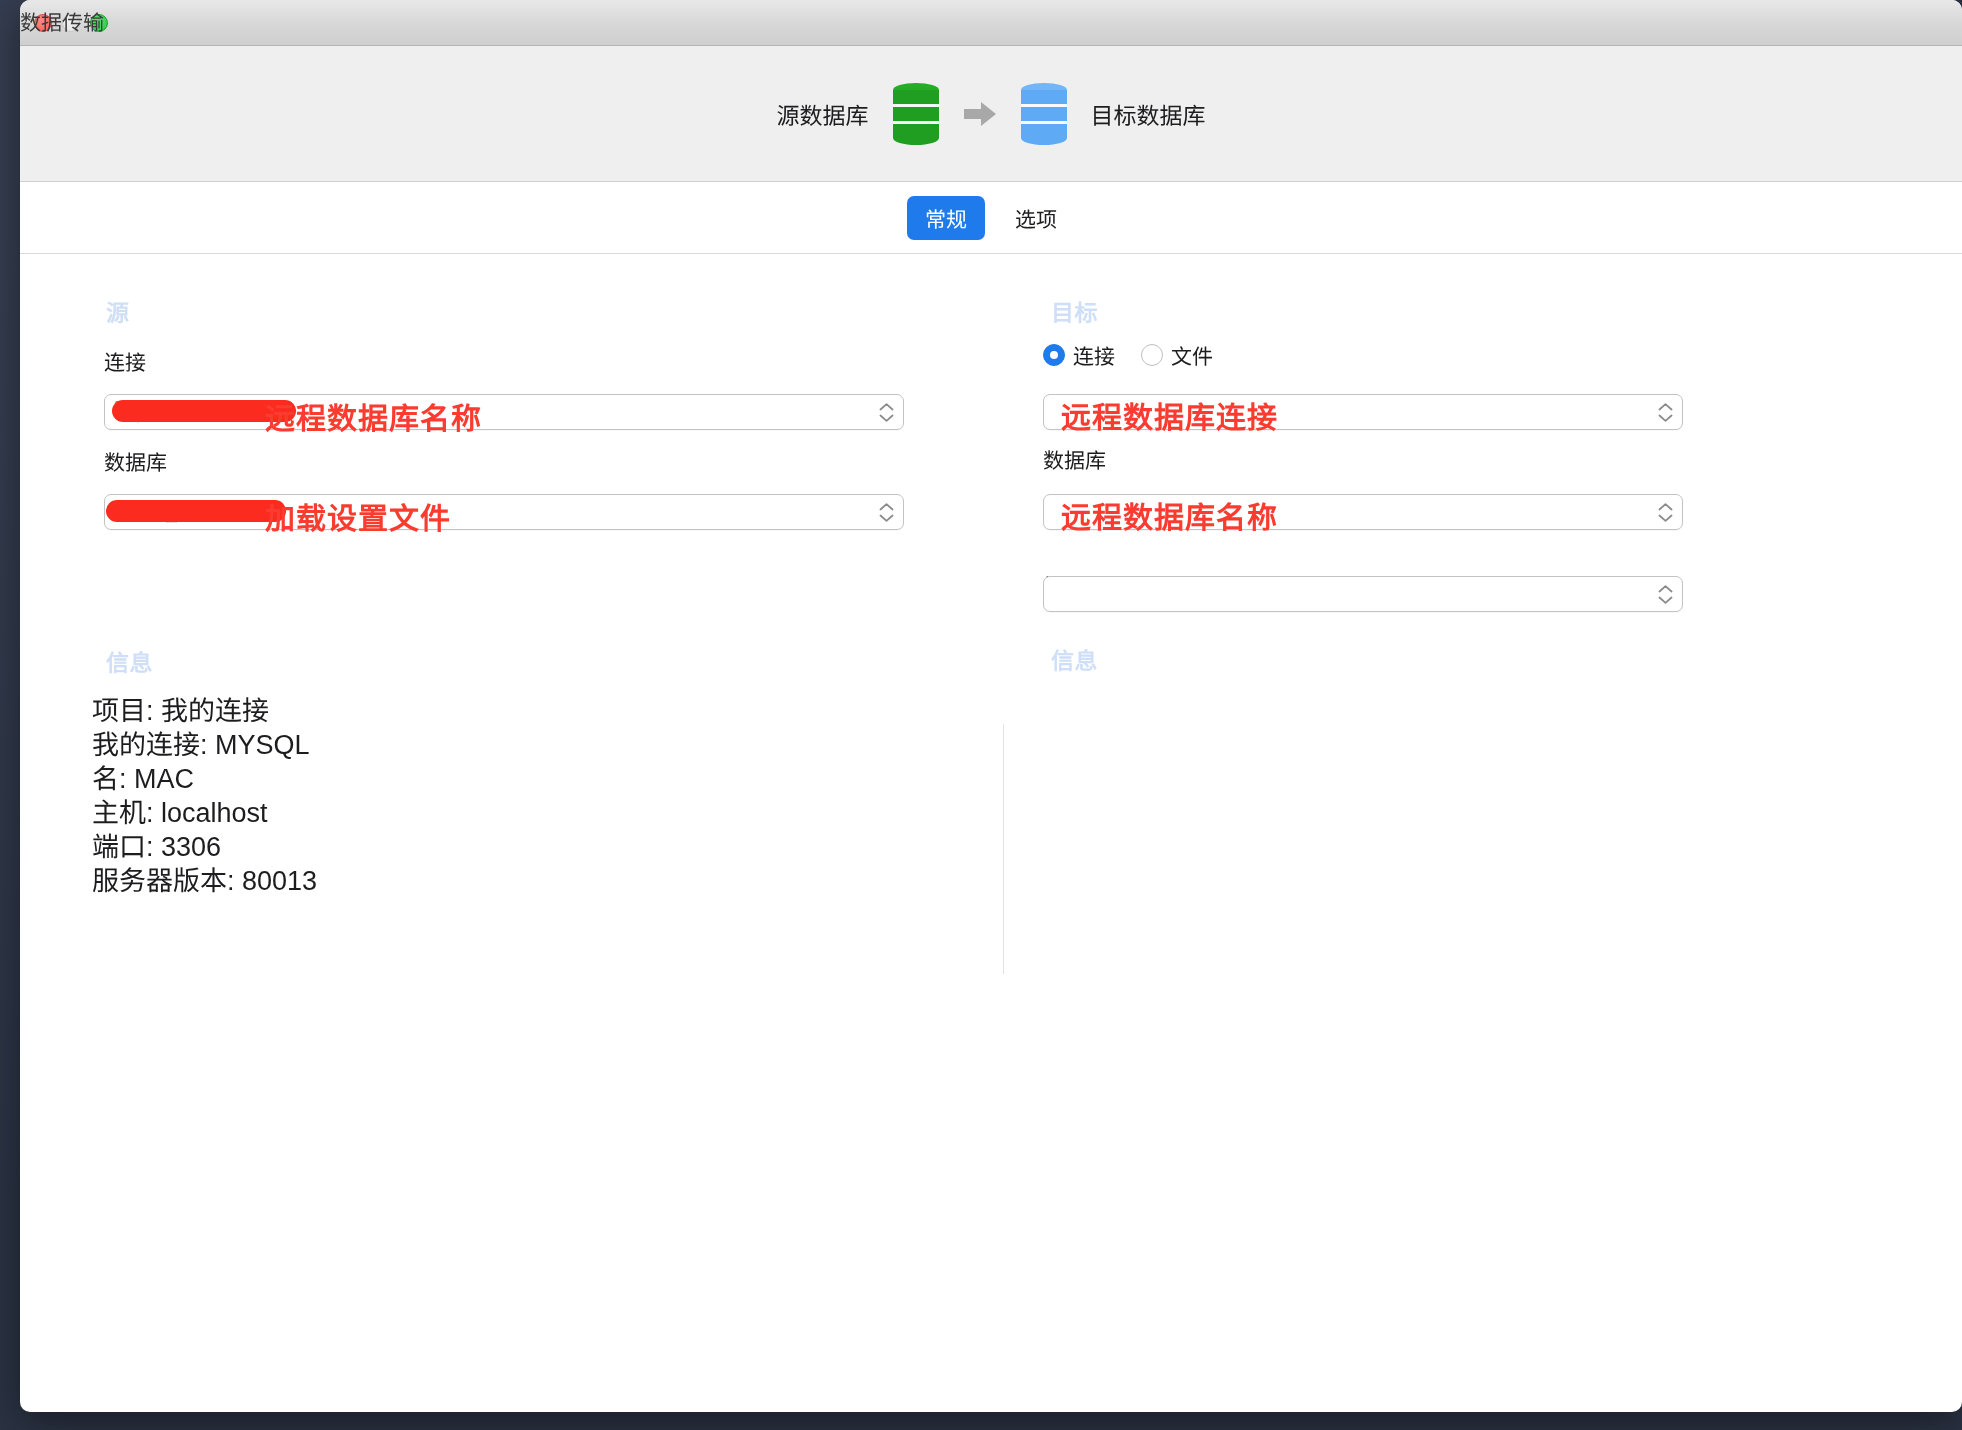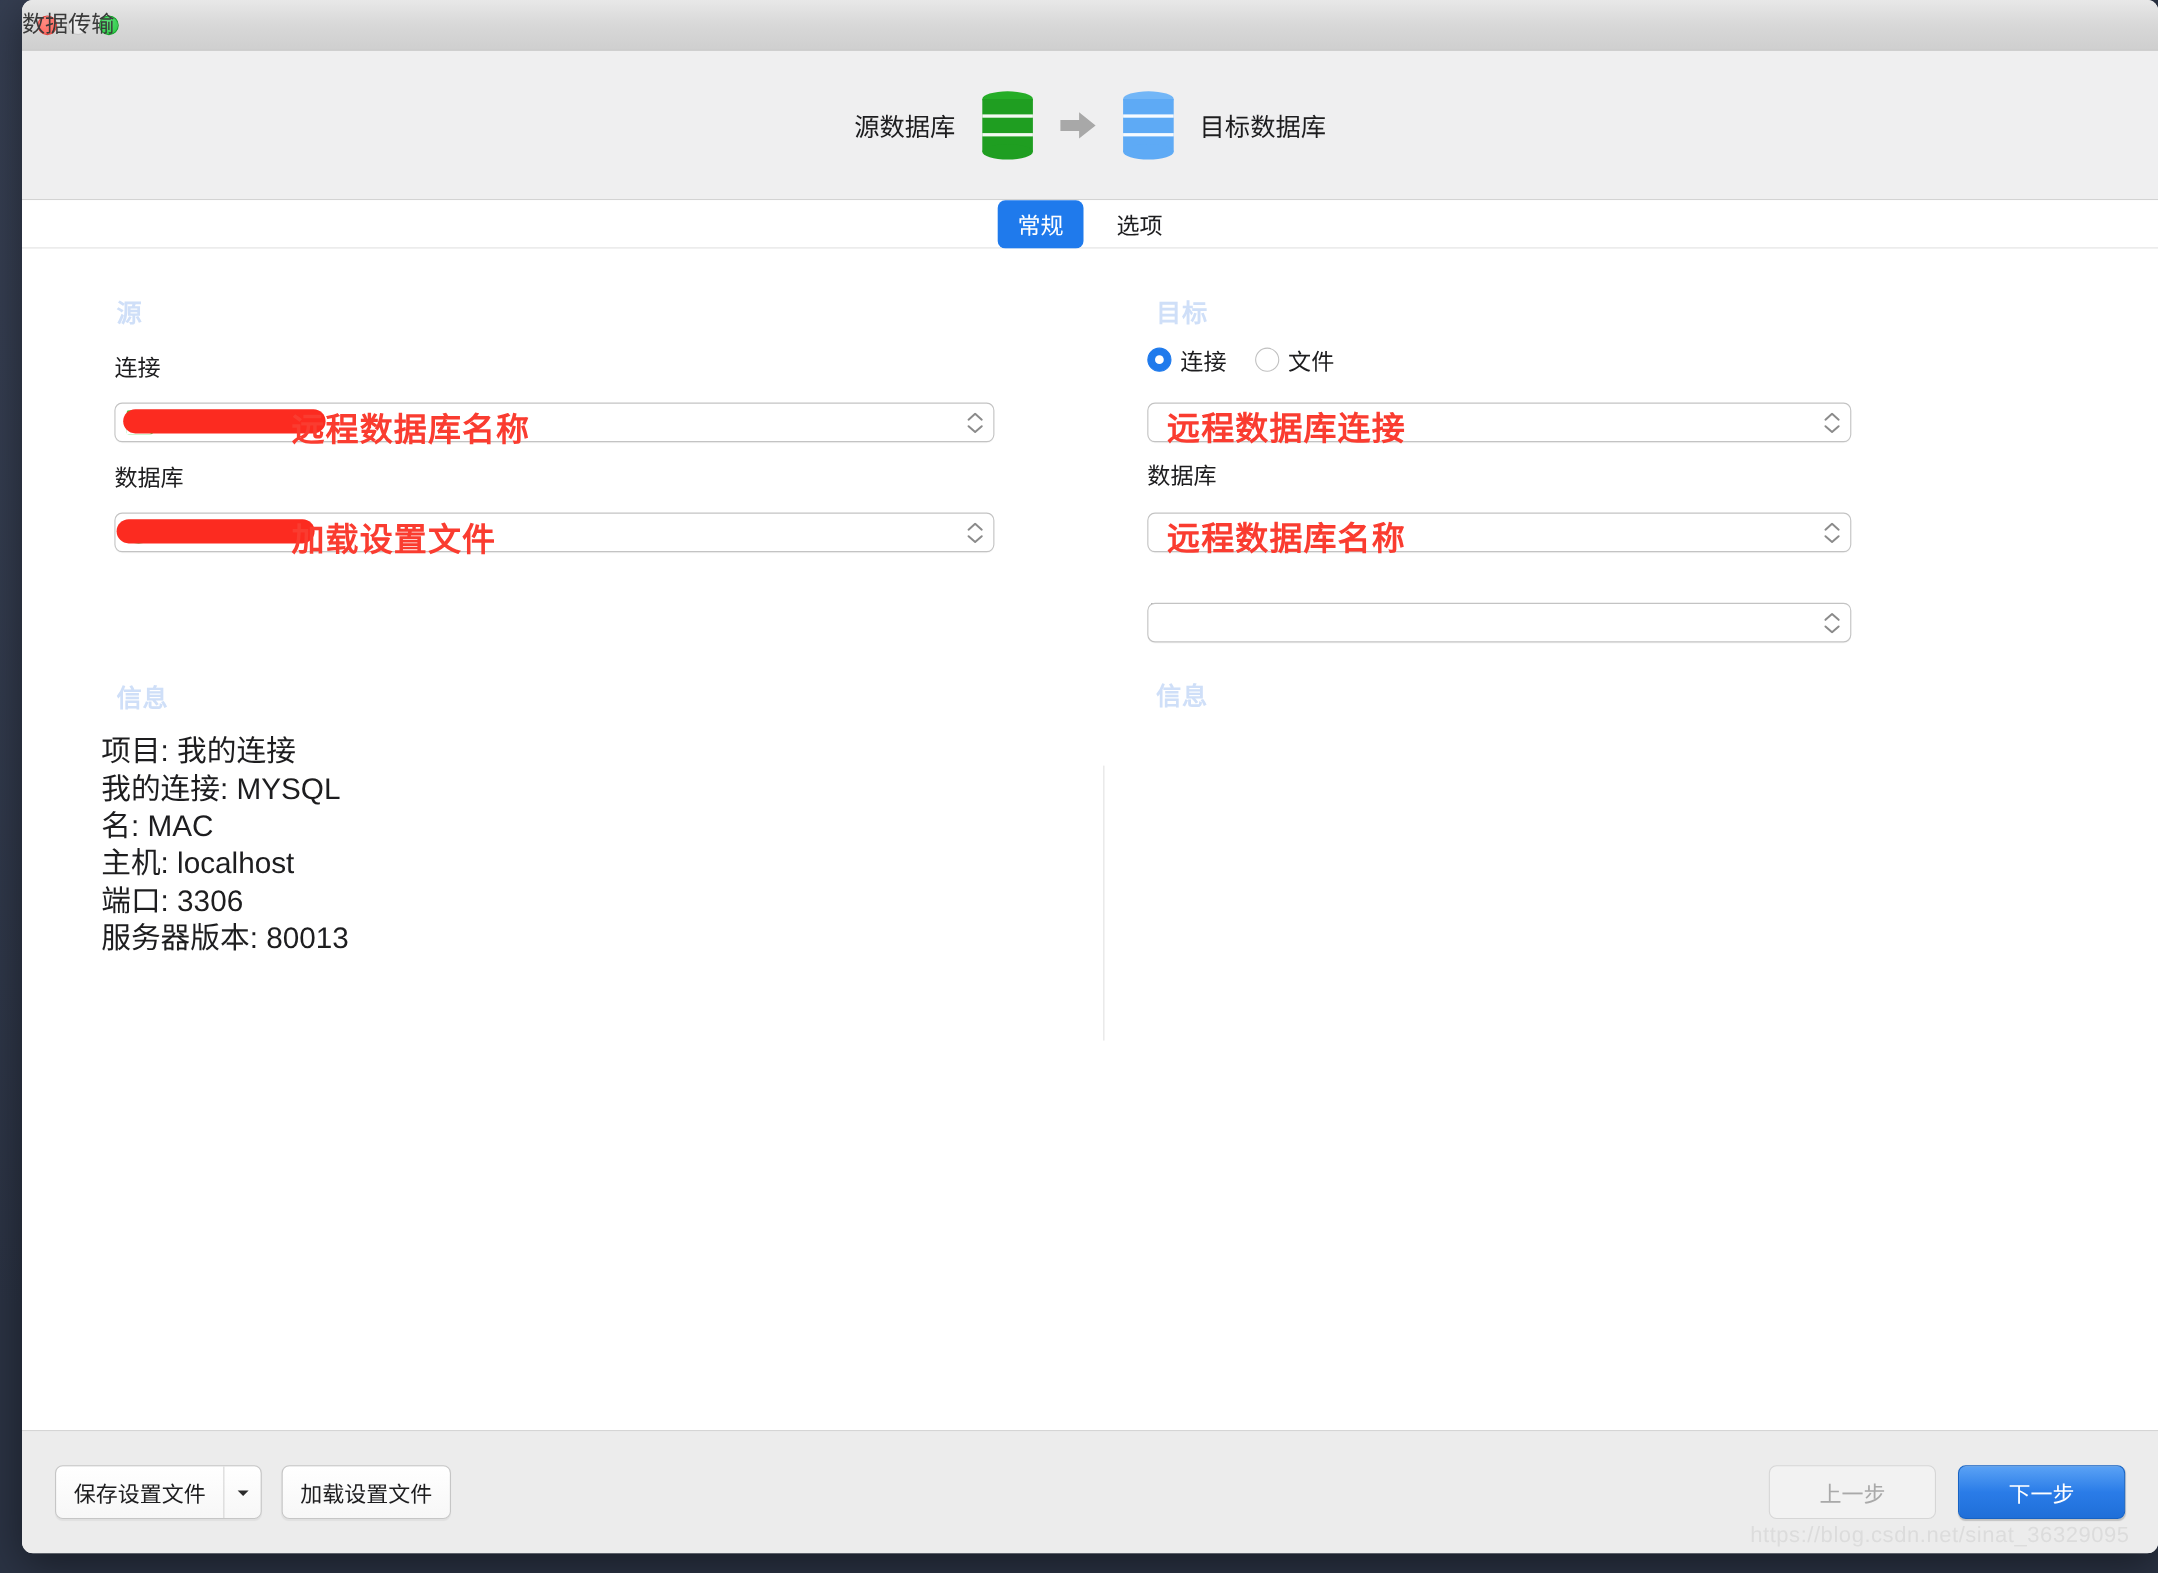--- a/index.html
+++ b/index.html
@@ -72,21 +72,21 @@
   .db-blue  .disc.top { background:#72b6f7; }
   .db-sep {
     position:absolute; left:0; width:46px; height:3px; background:#ffffff; opacity:.95;
   }
   .arrow-icon {
     width: 34px; height: 30px; display:block;
   }
 
   
   #tabbar {
-    height: 44px; background:#ffffff;
+    height: 72px; background:#ffffff;
     display:flex; align-items:center; justify-content:center; gap: 12px;
     border-bottom: 1px solid #d9d9d9;
   }
   .tab {
     font-size: 21px; color:#1d1d1f;
     padding: 7px 18px; border-radius: 7px;
     cursor: default; user-select:none;
   }
   .tab.active { background:#1f7aec; color:#ffffff; }
 
@@ -397,35 +397,15 @@
                 <path d="M1.5 1.5 L7.5 6.8 L13.5 1.5" fill="none" stroke="#8b8b8b" stroke-width="1.8" stroke-linecap="round" stroke-linejoin="round"></path>
               </svg>
           </span>
         </div>
 
         <div class="section-title" style="left:48px; top:388px;">信息</div>
       </div>
 
     </div>
 
-    <div id="footer">
-      <div id="footer-left">
-        <div class="split">
-          <span class="main">保存设置文件</span>
-          <span class="arrow">
-            <svg width="12" height="8" viewBox="0 0 12 8" aria-hidden="true">
-              <path d="M1 2 L6 7 L11 2 Z" fill="#2b2b2b"></path>
-            </svg>
-          </span>
-        </div>
-        <div class="btn">加载设置文件</div>
-      </div>
-
-      <div id="footer-right">
-        <div class="btn disabled fbtn-wide">上一步</div>
-        <div class="btn primary fbtn-wide">下一步</div>
-      </div>
-
-      <div id="watermark">https://blog.csdn.net/sinat_36329095</div>
-    </div>
 
   </div>
 </div>
 
 </body></html>

